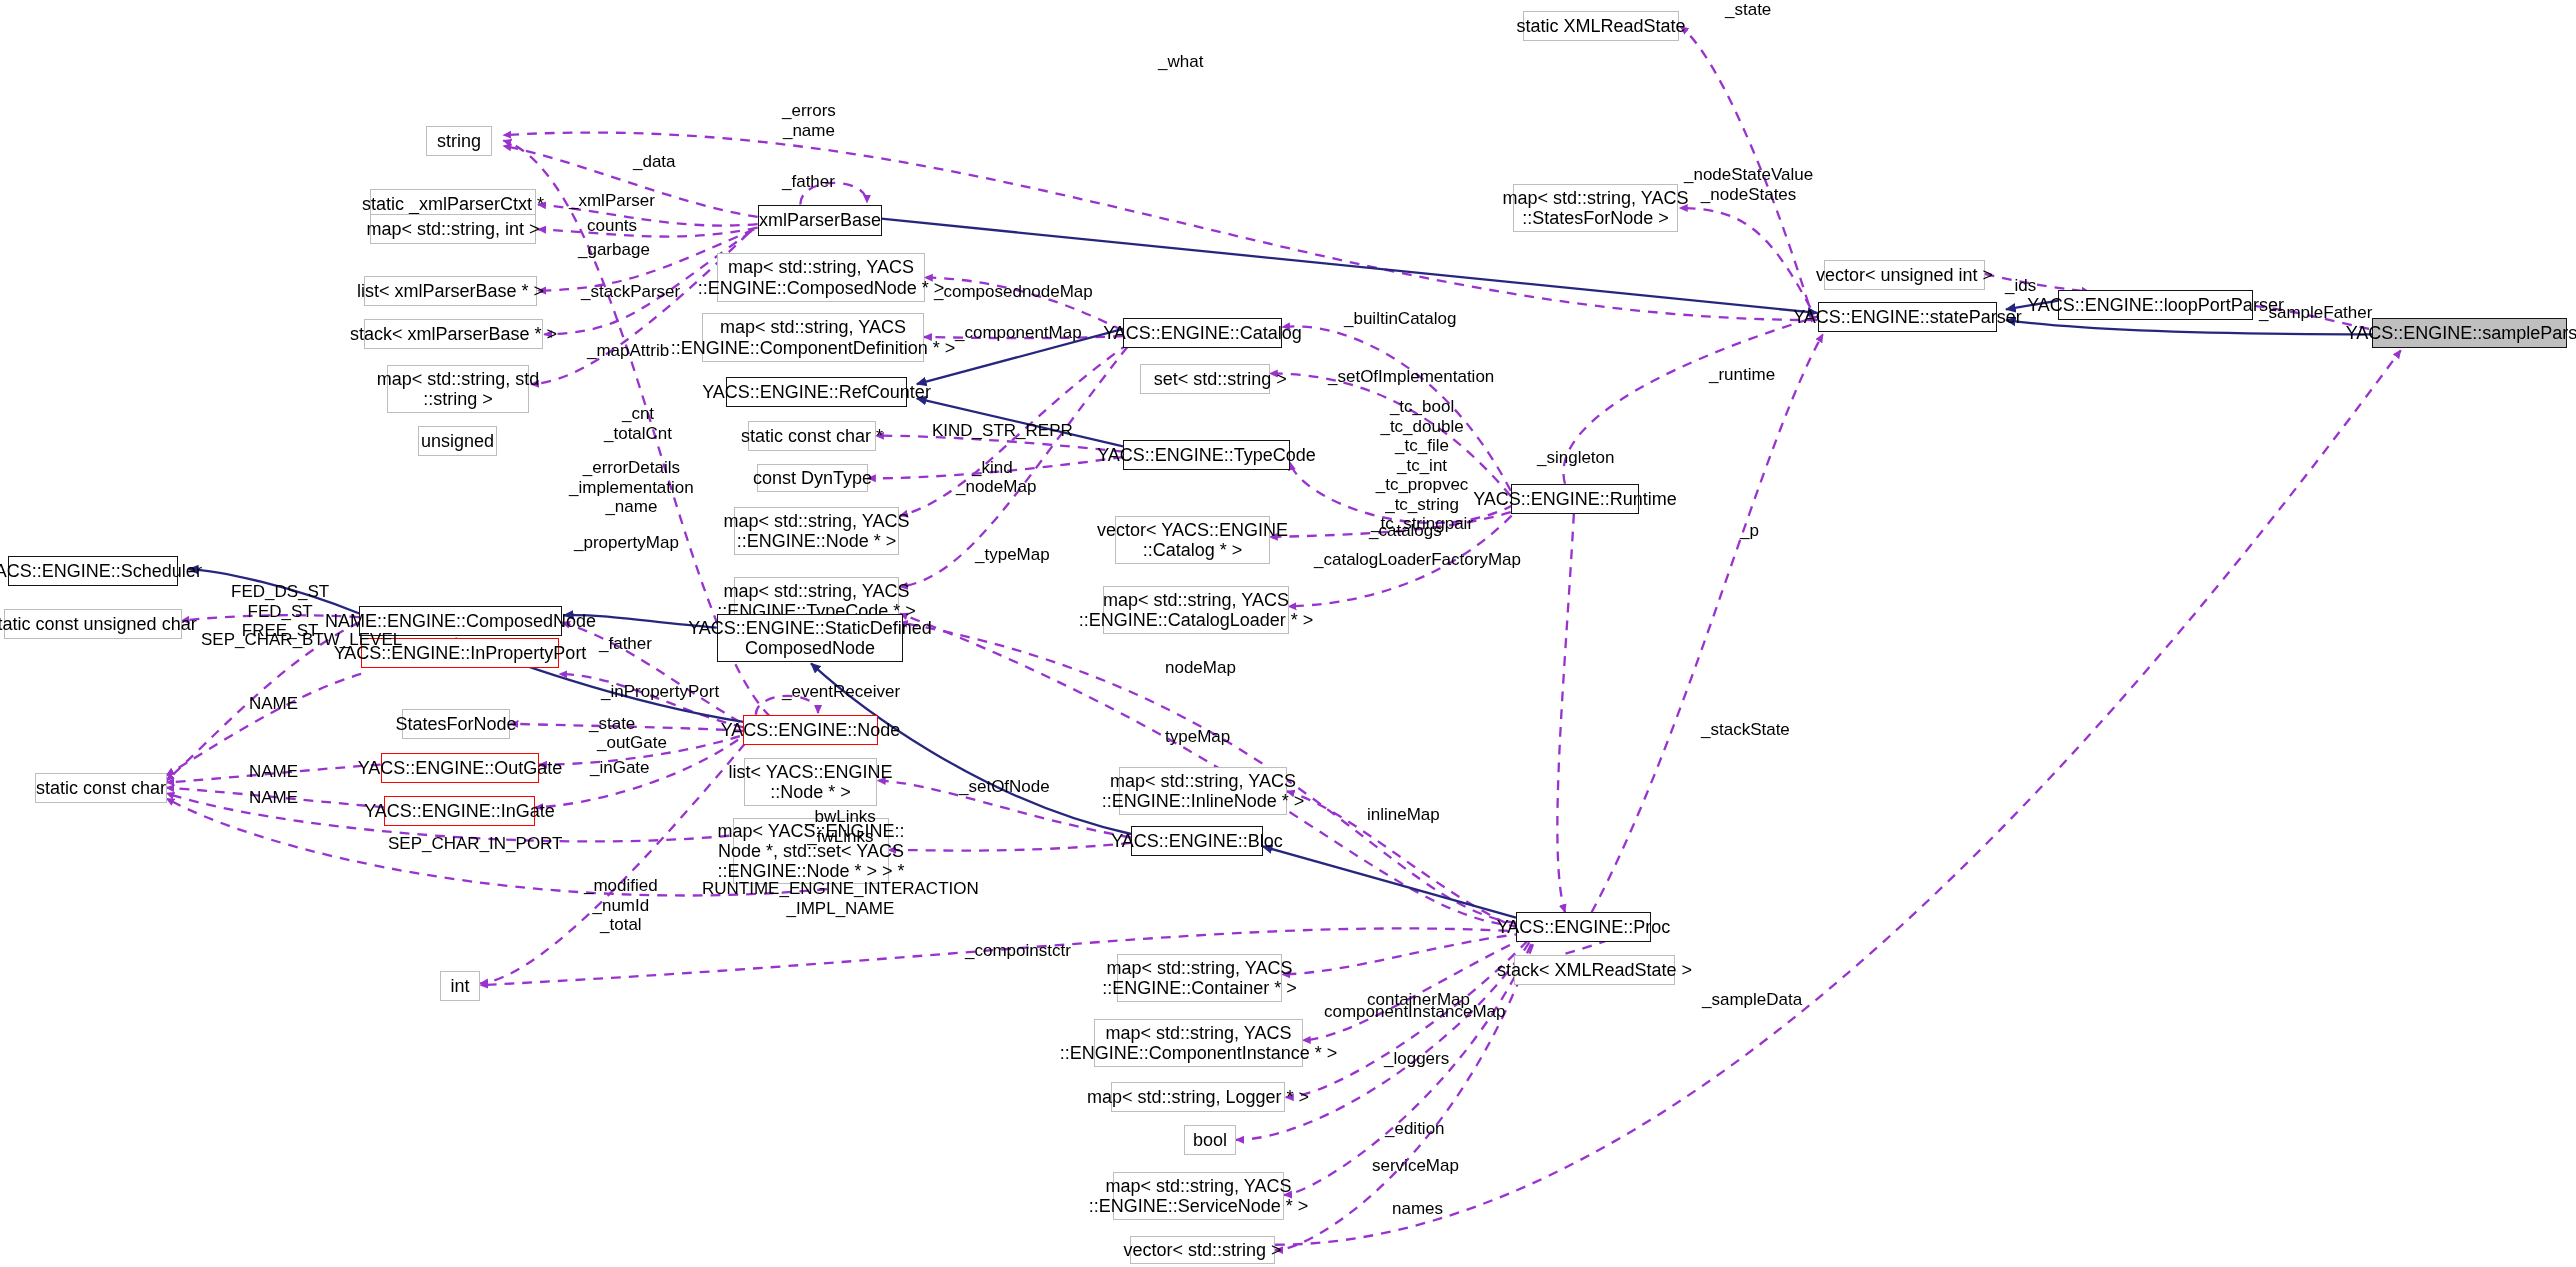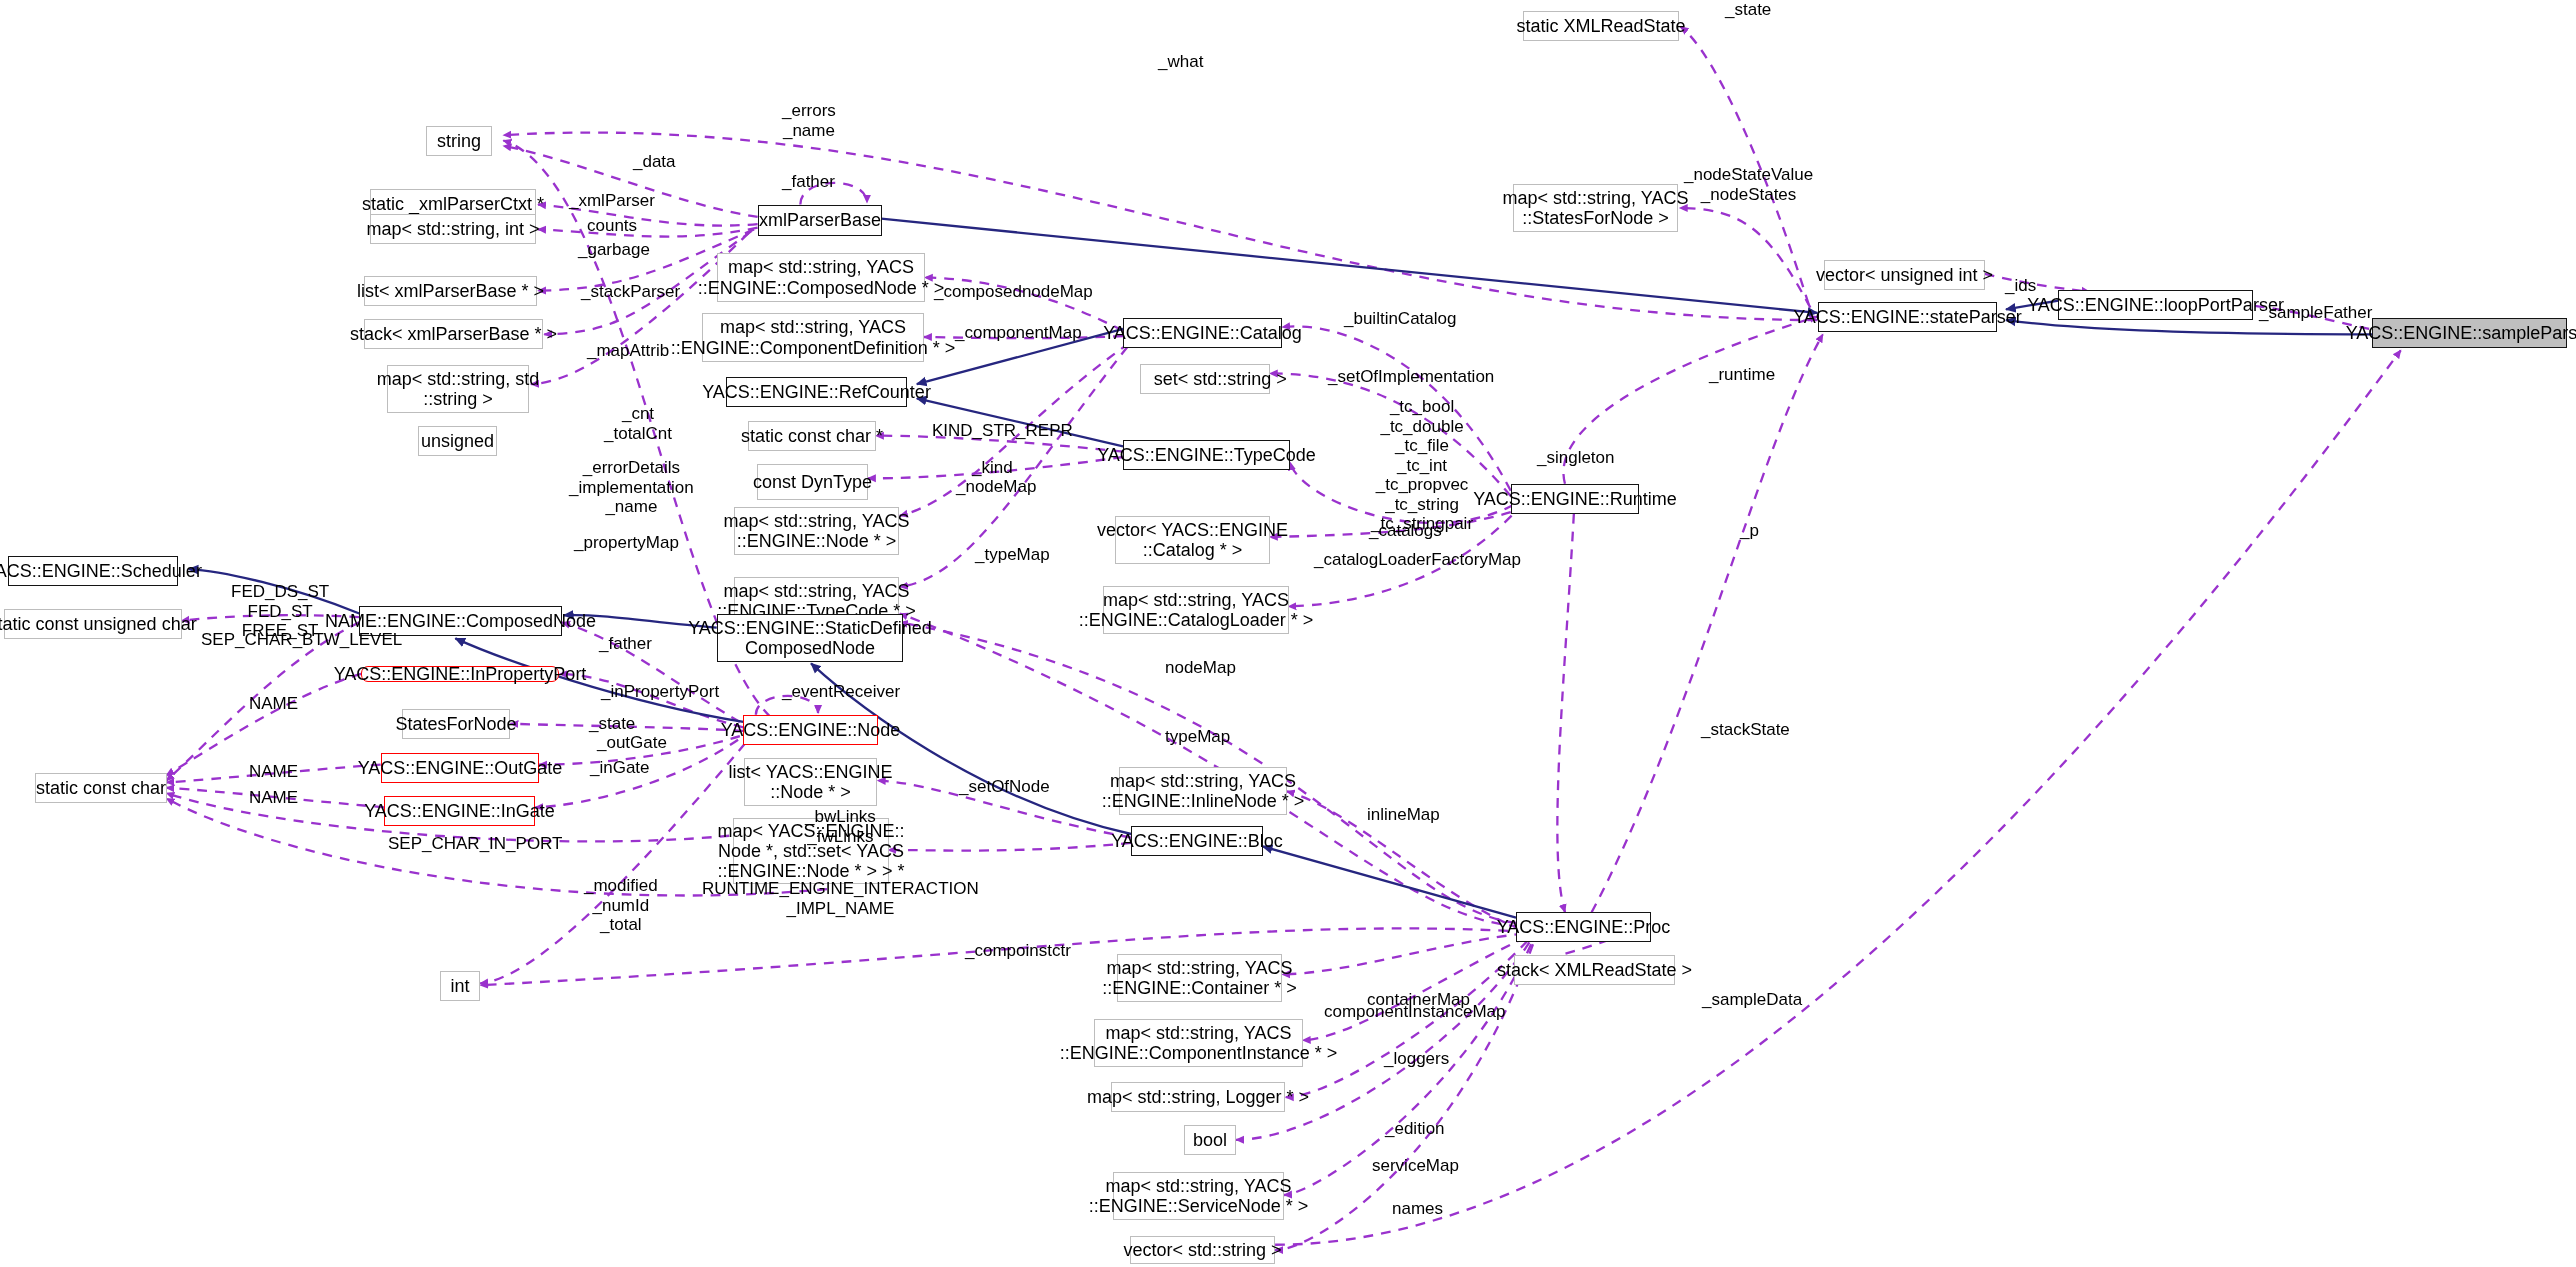--- a/index.html
+++ b/index.html
@@ -178,36 +178,36 @@
       <div class="node n-plain" style="left: 702px; top: 313px; width: 222px; height: 49px;"><span>map&lt; std::string, YACS
 ::ENGINE::ComponentDefinition * &gt;</span></div>
       <div class="node n-plain" style="left: 364px; top: 319px; width: 179px; height: 30px;"><span>stack&lt; xmlParserBase * &gt;</span></div>
       <div class="node n-plain" style="left: 1140px; top: 364px; width: 130px; height: 30px; padding-left: 36px;"><span>set&lt; std::string &gt;</span></div>
       <div class="node n-class" style="left: 726px; top: 377px; width: 181px; height: 30px;"><span>YACS::ENGINE::RefCounter</span></div>
       <div class="node n-plain" style="left: 387px; top: 365px; width: 142px; height: 48px;"><span>map&lt; std::string, std
 ::string &gt;</span></div>
       <div class="node n-plain" style="left: 748px; top: 421px; width: 128px; height: 30px;"><span>static const char *</span></div>
       <div class="node n-class" style="left: 1123px; top: 440px; width: 167px; height: 30px;"><span>YACS::ENGINE::TypeCode</span></div>
       <div class="node n-plain" style="left: 418px; top: 426px; width: 79px; height: 30px;"><span>unsigned</span></div>
-      <div class="node n-plain" style="left: 757px; top: 464px; width: 111px; height: 36px;"><span>const DynType</span></div>
+      <div class="node n-plain" style="left: 757px; top: 464px; width: 111px; height: 28px;"><span>const DynType</span></div>
       <div class="node n-class" style="left: 1511px; top: 484px; width: 128px; height: 30px;"><span>YACS::ENGINE::Runtime</span></div>
       <div class="node n-plain" style="left: 734px; top: 507px; width: 165px; height: 48px;"><span>map&lt; std::string, YACS
 ::ENGINE::Node * &gt;</span></div>
       <div class="node n-plain" style="left: 1115px; top: 516px; width: 155px; height: 48px;"><span>vector&lt; YACS::ENGINE
 ::Catalog * &gt;</span></div>
       <div class="node n-class" style="left: 8px; top: 556px; width: 170px; height: 30px;"><span>YACS::ENGINE::Scheduler</span></div>
       <div class="node n-plain" style="left: 734px; top: 577px; width: 165px; height: 48px;"><span>map&lt; std::string, YACS
 ::ENGINE::TypeCode * &gt;</span></div>
       <div class="node n-plain" style="left: 1103px; top: 586px; width: 186px; height: 48px;"><span>map&lt; std::string, YACS
 ::ENGINE::CatalogLoader * &gt;</span></div>
       <div class="node n-plain" style="left: 3.6px; top: 609px; width: 178px; height: 30px;"><span>static const unsigned char</span></div>
       <div class="node n-class" style="left: 359px; top: 606px; width: 203px; height: 30px;"><span>NAME::ENGINE::ComposedNode</span></div>
       <div class="node n-class" style="left: 717px; top: 614px; width: 186px; height: 48px;"><span>YACS::ENGINE::StaticDefined
 ComposedNode</span></div>
-      <div class="node n-red" style="left: 361px; top: 666px; width: 198px; height: 16px; border-radius: 7px;"><span>YACS::ENGINE::InPropertyPort</span></div>
+      <div class="node n-red" style="left: 361px; top: 638px; width: 198px; height: 30px;"><span>YACS::ENGINE::InPropertyPort</span></div>
       <div class="node n-plain" style="left: 402px; top: 709px; width: 108px; height: 30px;"><span>StatesForNode</span></div>
       <div class="node n-red" style="left: 743px; top: 715px; width: 135px; height: 30px;"><span>YACS::ENGINE::Node</span></div>
       <div class="node n-red" style="left: 381px; top: 753px; width: 158px; height: 30px;"><span>YACS::ENGINE::OutGate</span></div>
       <div class="node n-plain" style="left: 744px; top: 758px; width: 133px; height: 48px;"><span>list&lt; YACS::ENGINE
 ::Node * &gt;</span></div>
       <div class="node n-plain" style="left: 1119px; top: 767px; width: 168px; height: 48px;"><span>map&lt; std::string, YACS
 ::ENGINE::InlineNode * &gt;</span></div>
       <div class="node n-red" style="left: 384px; top: 796px; width: 151px; height: 30px;"><span>YACS::ENGINE::InGate</span></div>
       <div class="node n-plain" style="left: 733px; top: 818px; width: 156px; height: 66px;"><span>map&lt; YACS::ENGINE::
 Node *, std::set&lt; YACS

